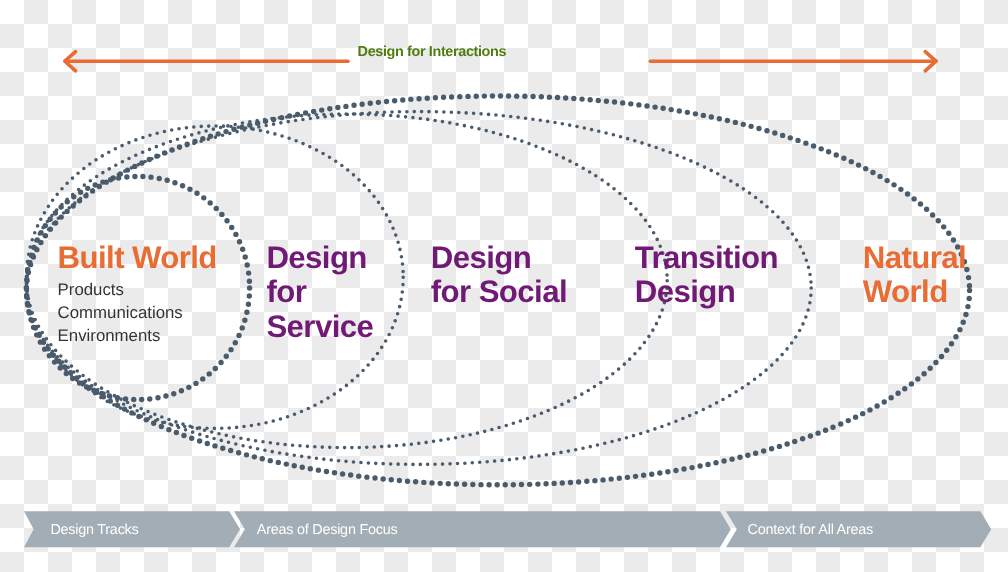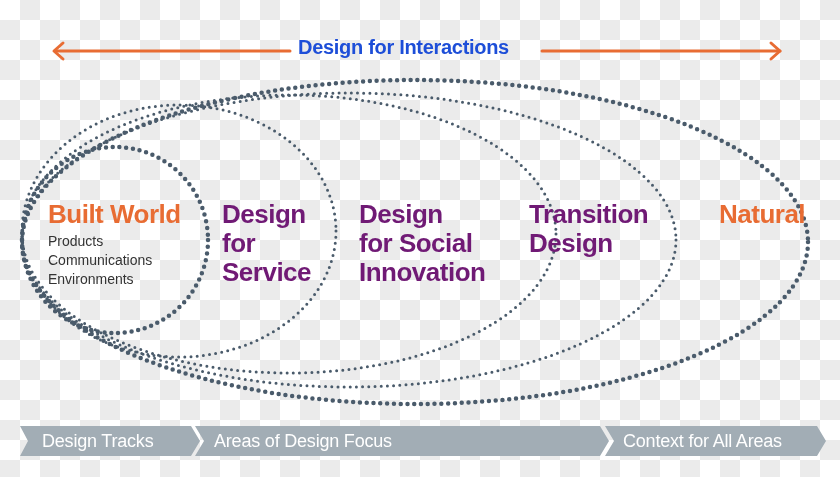--- a/index.html
+++ b/index.html
@@ -12,26 +12,26 @@
     background-size: 40px 40px;
     background-position: 0 0, 20px 20px;
     font-family: "Liberation Sans", sans-serif;
   }
   svg.diagram { position: absolute; left: 0; top: 0; }
   .label { position: absolute; font-weight: bold; line-height: 29px; font-size: 26px; letter-spacing: -0.5px; }
   .slate { color: #701a75; }
   .orange { color: #e86c33; }
   .sub { position: absolute; font-size: 14px; color: #333; line-height: 19px; }
   .title {
-    position: absolute; left: 292px; top: 36px; font-size: 20px; font-weight: bold;
-    color: #1d4ed8; letter-spacing: -0.3px;
+    position: absolute; left: 292px; top: 36px; font-size: 12px; font-weight: bold;
+    color: #4d7c0f; letter-spacing: -0.3px;
     padding: 0 6px;
   }
   .track-text {
-    position: absolute; color: #ffffff; font-size: 18px; line-height: 30px; top: 426px;
+    position: absolute; color: #ffffff; font-size: 12px; line-height: 30px; top: 426px;
     letter-spacing: -0.2px;
   }
 </style>
 </head>
 <body>
 
 <svg class="diagram" width="840" height="477" viewBox="0 0 840 477">
 
   <g stroke="#e86c33" stroke-width="3" fill="none" stroke-linecap="round" stroke-linejoin="round">
     <line x1="55" y1="51" x2="290" y2="51"></line>
@@ -66,27 +66,27 @@
 
 <div class="label slate" style="left:222px; top:200px;">
   <div>Design</div>
   <div>for</div>
   <div>Service</div>
 </div>
 
 <div class="label slate" style="left:359px; top:200px;">
   <div>Design</div>
   <div>for Social</div>
-  <div>Innovation</div>
 </div>
 
 <div class="label slate" style="left:529px; top:200px;">
   <div>Transition</div>
   <div>Design</div>
 </div>
 
 <div class="label orange" style="left:719px; top:200px;">
   <div>Natural</div>
+  <div>World</div>
 </div>
 
 <div class="track-text" style="left:42px;">Design Tracks</div>
 <div class="track-text" style="left:214px;">Areas of Design Focus</div>
 <div class="track-text" style="left:623px;">Context for All Areas</div>
 
 </body></html>

